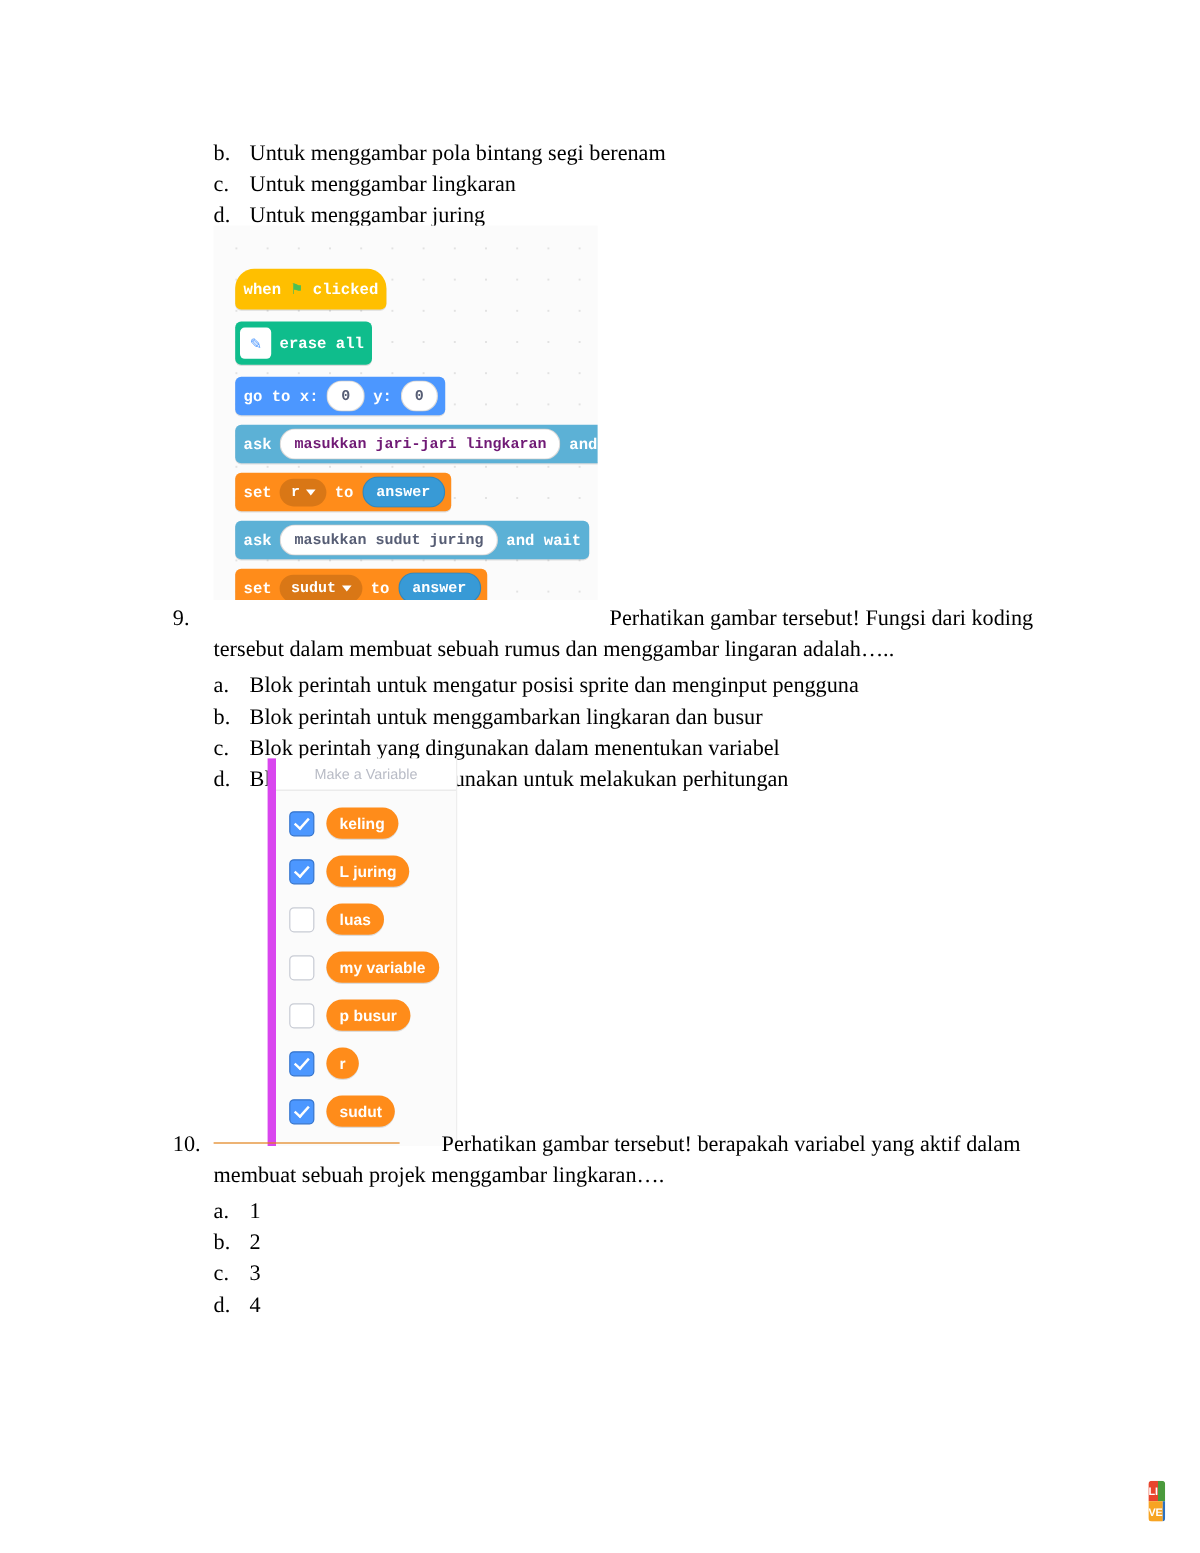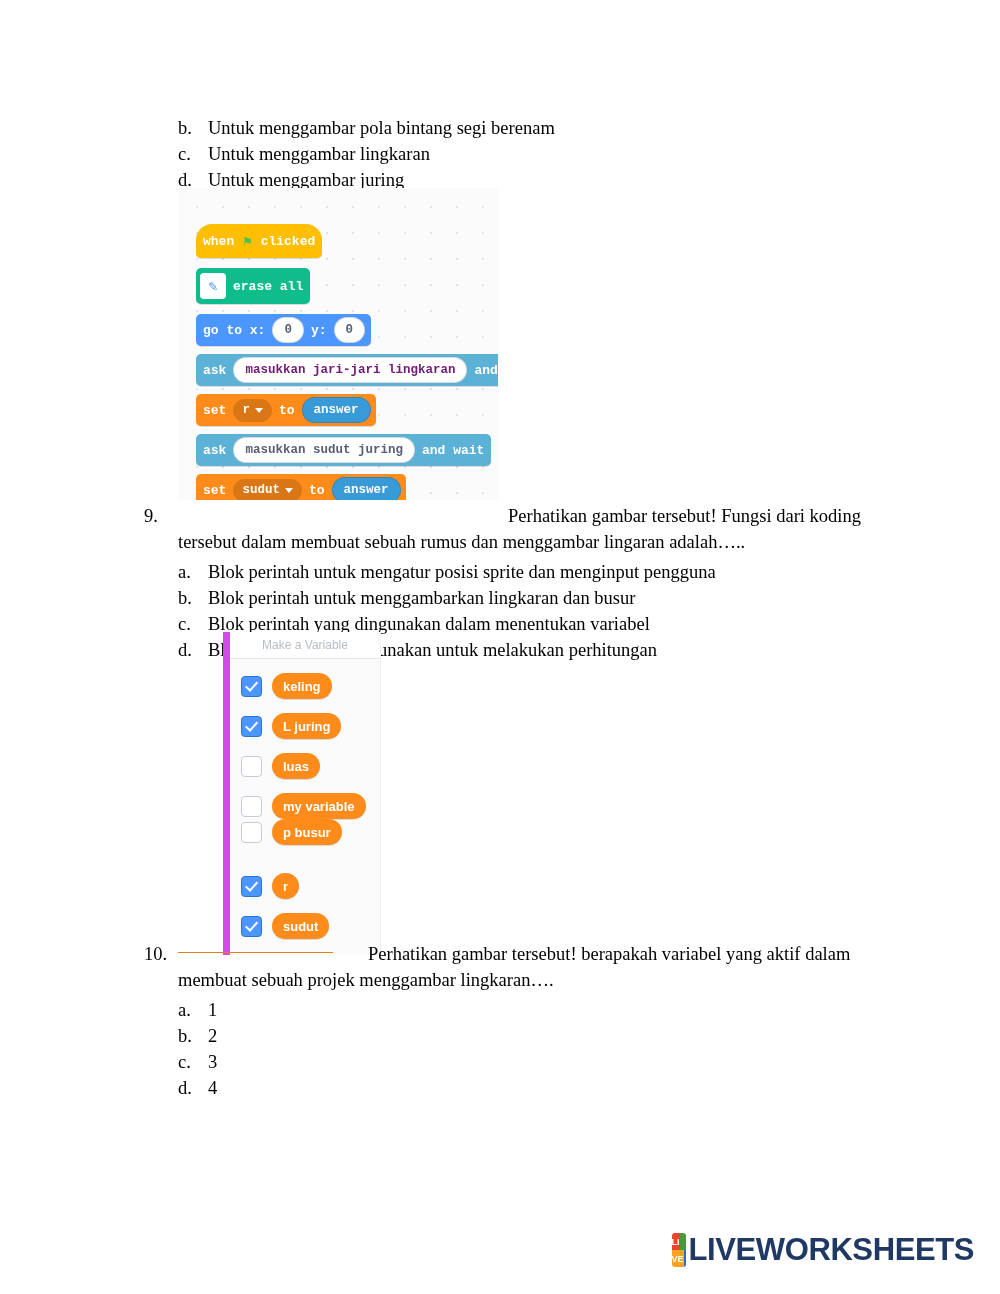--- a/index.html
+++ b/index.html
@@ -270,21 +270,21 @@
       <span class="varpill">L juring</span>
     </div>
     <div class="varrow" style="top:118px;">
       <span class="chk"></span>
       <span class="varpill">luas</span>
     </div>
     <div class="varrow" style="top:158px;">
       <span class="chk"></span>
       <span class="varpill">my variable</span>
     </div>
-    <div class="varrow" style="top:184px;">
+    <div class="varrow" style="top:198px;">
       <span class="chk"></span>
       <span class="varpill">p busur</span>
     </div>
     <div class="varrow" style="top:238px;">
       <span class="chk on"></span>
       <span class="varpill">r</span>
     </div>
     <div class="varrow" style="top:278px;">
       <span class="chk on"></span>
       <span class="varpill">sudut</span>
@@ -321,16 +321,15 @@
     <div class="logo-badge">
       <div class="lb-row">
         <div class="lb-cell lb-li">LI</div>
         <div class="lb-cell lb-g"></div>
       </div>
       <div class="lb-row">
         <div class="lb-cell lb-ve">VE</div>
         <div class="lb-cell lb-b"></div>
       </div>
     </div>
-    <div class="logo-text">LIVEWORKSHEETS</div>
   </div>
 
 </div>
 
 </body></html>

